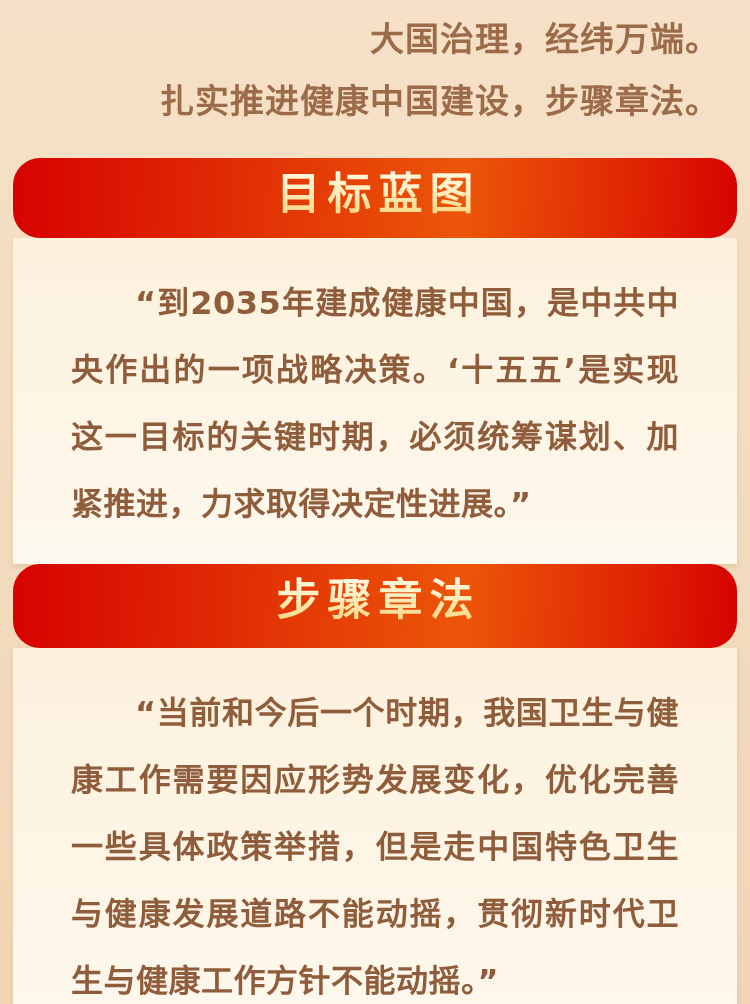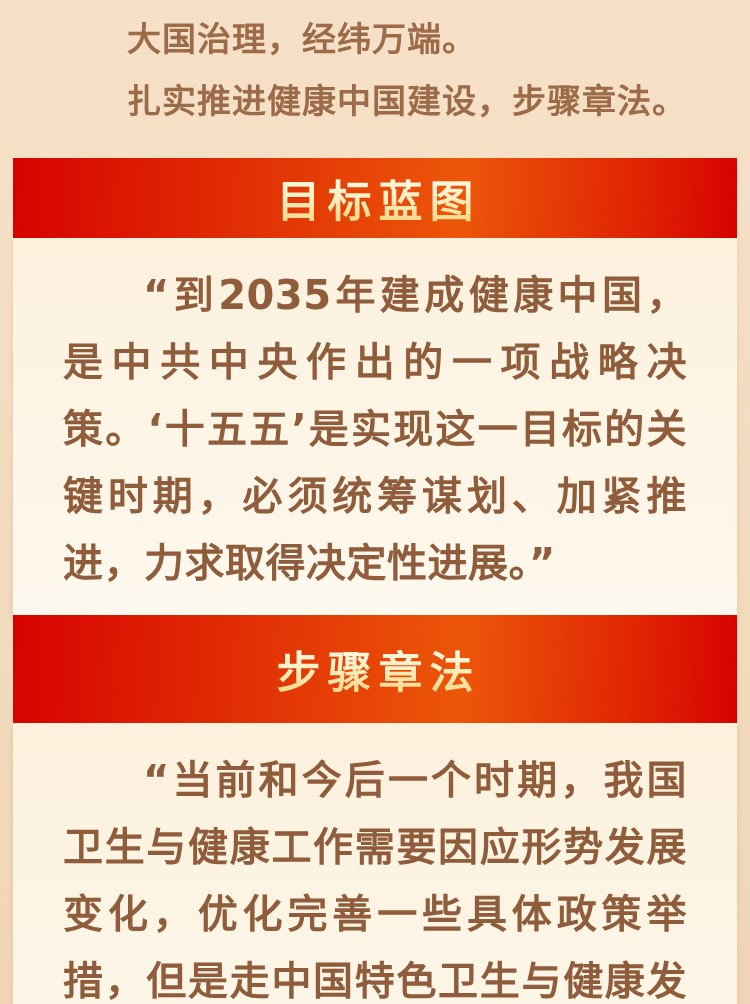--- a/index.html
+++ b/index.html
@@ -20,61 +20,63 @@
     padding: 8px 30px 0 59px;
   }
   .intro p {
     margin: 0;
     font-size: 34px;
     line-height: 62px;
     font-weight: 700;
     color: #9c6b49;
     text-indent: 2em;
     letter-spacing: 1px;
+    text-align: right;
   }
 
   
   .section {
     margin: 0 13px;
   }
   .banner {
     margin-top: 26px;
     height: 80px;
     display: flex;
-    align-items: center;
+    align-items: flex-start;
     justify-content: center;
     background: linear-gradient(93deg,
       #d70200 0%,
       #e23305 35%,
       #ec5609 62%,
       #e02403 86%,
       #d60200 100%);
+    border-radius: 27px;
   }
-  .banner-2 .banner { margin-top: 0; height: 108px; }
+  .banner-2 .banner { margin-top: 0; height: 84px; }
   .banner-title {
     font-size: 44px;
     font-weight: 700;
     letter-spacing: 0.16em;
     padding-left: 0.16em;
     background: linear-gradient(180deg, #fffef4 0%, #fdf0c4 48%, #f8cf72 100%);
     -webkit-background-clip: text;
     background-clip: text;
     color: transparent;
     text-shadow: none;
   }
 
   
   .card {
     background: linear-gradient(180deg, #fcf1dd 0%, #fdf6e8 70%, #fef9ef 100%);
     padding: 16px 42px 10px 42px;
     box-shadow: 0 3px 5px rgba(190, 140, 90, 0.25);
   }
   .card p {
-    margin: 8px;
-    font-size: 40px;
+    margin: 16px;
+    font-size: 32px;
     line-height: 67px;
     font-weight: 700;
     color: #8f5d3b;
     text-indent: 2em;
     text-align: justify;
     letter-spacing: 0.5px;
   }
   .card-2 { padding-bottom: 16px; }
 </style>
 </head>

